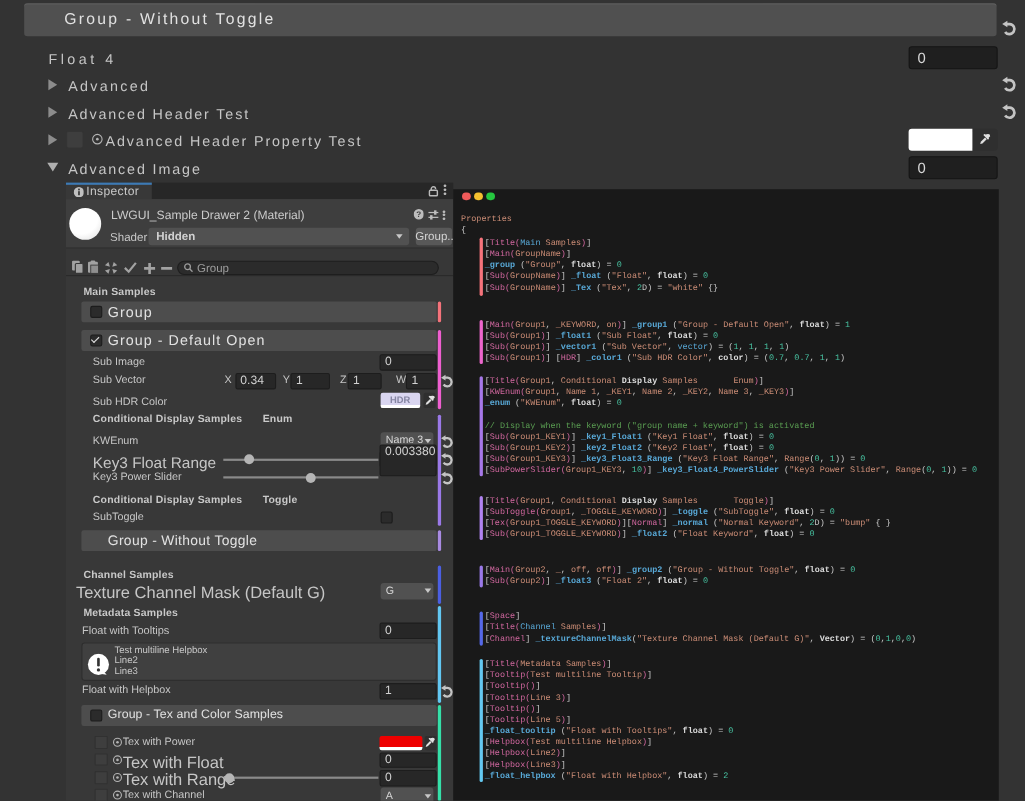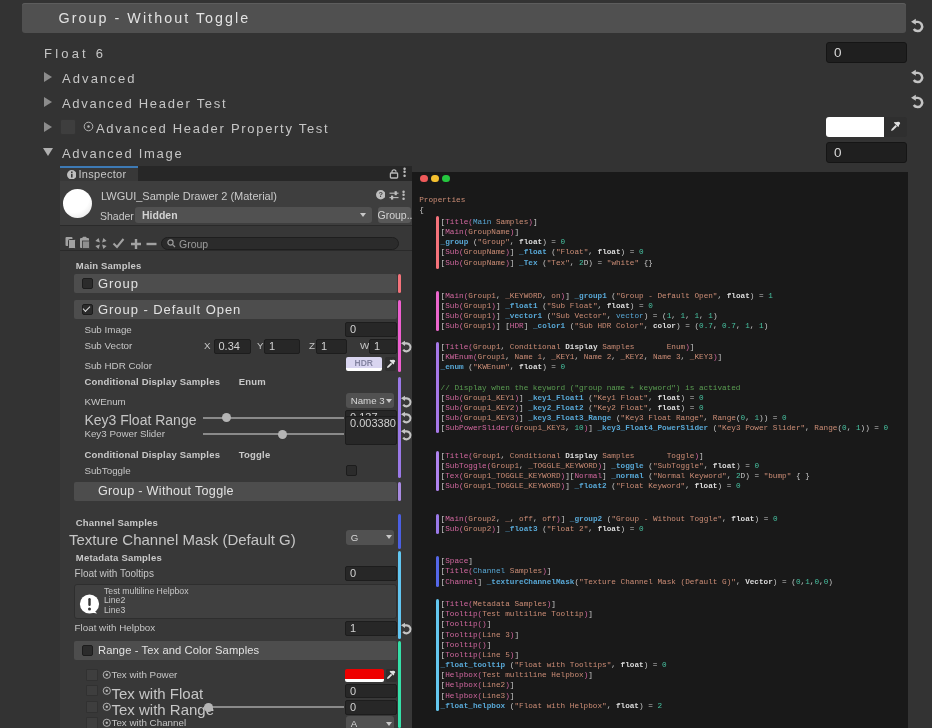--- a/index.html
+++ b/index.html
@@ -22,21 +22,21 @@
 .gtxt{color:#e2e2e2;font-size:13px;letter-spacing:0.95px;white-space:nowrap}
 .shead{color:#c9c9c9;font-size:9.5px;letter-spacing:0.2px;font-weight:bold;white-space:nowrap}
 .circ{border-radius:50%}
 </style></head><body>
 <div class="a" style="left:22px;top:3px;width:884px;height:30px;background:#505050;border-radius:3px;box-shadow:inset 0 1px 0 #5d5d5d"></div>
 <div class="a gtxt" style="left:58.5px;top:3px;line-height:30px;font-size:14.3px;letter-spacing:2.05px">Group - Without Toggle</div>
 <svg class="a" style="left:909.5px;top:17.5px" width="15" height="15" viewBox="0 0 14 14">
     <path d="M4.6 3.6 h2.8 a4.3 4.3 0 1 1 -3.9 6.7" fill="none" stroke="#c4c4c4" stroke-width="2.3"></path>
     <path d="M5.4 0.8 L1.0 3.6 L5.4 6.4 Z" fill="#c4c4c4"></path>
   </svg>
-<div class="a lbl" style="left:44px;top:46px;letter-spacing:3.2px">Float 6</div>
+<div class="a lbl" style="left:44px;top:46px;letter-spacing:3.2px">Float 4</div>
 <div class="a fld" style="left:826px;top:42px;width:81px;height:21px">0</div>
 <div class="a tri-r" style="left:44px;top:72px"></div>
 <div class="a lbl" style="left:62px;top:71px;letter-spacing:2.1px">Advanced</div>
 <svg class="a" style="left:909.5px;top:68.5px" width="15" height="15" viewBox="0 0 14 14">
     <path d="M4.6 3.6 h2.8 a4.3 4.3 0 1 1 -3.9 6.7" fill="none" stroke="#c4c4c4" stroke-width="2.3"></path>
     <path d="M5.4 0.8 L1.0 3.6 L5.4 6.4 Z" fill="#c4c4c4"></path>
   </svg>
 <div class="a tri-r" style="left:44px;top:97px"></div>
 <div class="a lbl" style="left:62px;top:96px">Advanced Header Test</div>
 <svg class="a" style="left:909.5px;top:93.5px" width="15" height="15" viewBox="0 0 14 14">
@@ -173,21 +173,21 @@
 <div class="a" style="left:203px;top:416.6px;width:140.5px;height:2px;background:#8a8a8a"></div>
 <div class="a circ" style="left:221.5px;top:413.1px;width:9px;height:9px;background:#b5b5b5"></div>
 <div class="a ifld" style="left:345px;top:410.4px;width:51.5px;height:14.5px;line-height:13.5px">0.137</div>
 <svg class="a" style="left:399.5px;top:411px" width="13" height="13" viewBox="0 0 14 14">
     <path d="M4.6 3.6 h2.8 a4.3 4.3 0 1 1 -3.9 6.7" fill="none" stroke="#c4c4c4" stroke-width="2.3"></path>
     <path d="M5.4 0.8 L1.0 3.6 L5.4 6.4 Z" fill="#c4c4c4"></path>
   </svg>
 <div class="a" style="left:84.4px;top:428.3px;color:#c6c6c6;font-size:9.8px;letter-spacing:0px;white-space:nowrap">Key3 Power Slider</div>
 <div class="a" style="left:203px;top:433.4px;width:140.5px;height:2px;background:#8a8a8a"></div>
 <div class="a circ" style="left:277.5px;top:429.9px;width:9px;height:9px;background:#b5b5b5"></div>
-<div class="a ifld" style="left:345px;top:416px;width:51.5px;height:29px;line-height:13.5px">0.003380</div>
+<div class="a ifld" style="left:345px;top:404px;width:51.5px;height:29px;line-height:13.5px">0.003380</div>
 <svg class="a" style="left:399.5px;top:428px" width="13" height="13" viewBox="0 0 14 14">
     <path d="M4.6 3.6 h2.8 a4.3 4.3 0 1 1 -3.9 6.7" fill="none" stroke="#c4c4c4" stroke-width="2.3"></path>
     <path d="M5.4 0.8 L1.0 3.6 L5.4 6.4 Z" fill="#c4c4c4"></path>
   </svg>
 <div class="a shead" style="left:84.4px;top:448.6px">Conditional Display Samples</div>
 <div class="a shead" style="left:238.8px;top:448.6px">Toggle</div>
 <div class="a" style="left:84.4px;top:465px;color:#c6c6c6;font-size:9.8px;letter-spacing:0px;white-space:nowrap">SubToggle</div>
 <div class="a cbx" style="left:345.8px;top:465px;width:11px;height:11px"></div>
 <div class="a gbox" style="left:73.8px;top:482px;width:322.8px;height:19px"></div>
 <div class="a gtxt" style="left:98px;top:482px;line-height:19px;font-size:12.6px;letter-spacing:0.3px">Group - Without Toggle</div>
@@ -210,21 +210,21 @@
   </svg>
 <div class="a" style="left:104px;top:586.5px;color:#c8c8c8;font-size:8.7px;line-height:9.6px">Test multiline Helpbox<br>Line2<br>Line3</div>
 <div class="a" style="left:74.6px;top:622.3px;color:#c6c6c6;font-size:9.8px;letter-spacing:0px;white-space:nowrap">Float with Helpbox</div>
 <div class="a ifld" style="left:345px;top:621px;width:51.5px;height:14.5px;line-height:13.5px">1</div>
 <svg class="a" style="left:399.5px;top:621.5px" width="13" height="13" viewBox="0 0 14 14">
     <path d="M4.6 3.6 h2.8 a4.3 4.3 0 1 1 -3.9 6.7" fill="none" stroke="#c4c4c4" stroke-width="2.3"></path>
     <path d="M5.4 0.8 L1.0 3.6 L5.4 6.4 Z" fill="#c4c4c4"></path>
   </svg>
 <div class="a gbox" style="left:73.8px;top:641px;width:322.8px;height:19px"></div>
 <div class="a cbx" style="left:81.5px;top:645px;width:11px;height:11px"></div>
-<div class="a gtxt" style="left:98px;top:641px;line-height:19px;font-size:11.2px;letter-spacing:0.1px">Range - Tex and Color Samples</div>
+<div class="a gtxt" style="left:98px;top:641px;line-height:19px;font-size:11.2px;letter-spacing:0.1px">Group - Tex and Color Samples</div>
 <div class="a bar" style="left:397.5px;top:641px;height:87px;background:#35e0a8"></div>
 <div class="a" style="left:86.4px;top:669.2px;width:11.5px;height:11.5px;background:#3e3e3e;border:1px solid #313131;border-radius:1px"></div>
 <svg class="a" style="left:102px;top:670.2px" width="9.6" height="9.6" viewBox="0 0 9.6 9.6">
     <circle cx="4.8" cy="4.8" r="3.5999999999999996" fill="none" stroke="#b4b4b4" stroke-width="1"></circle>
     <circle cx="4.8" cy="4.8" r="1.2" fill="#b4b4b4"></circle>
   </svg>
 <div class="a" style="left:111.5px;top:669.0px;color:#c6c6c6;font-size:9.8px;letter-spacing:0px;white-space:nowrap">Tex with Power</div>
 <div class="a" style="left:345px;top:668.5px;width:38.5px;height:13.5px;background:linear-gradient(#ee0000 80%,#ffffff 80%);border-radius:2px"></div>
 <div class="a" style="left:385.5px;top:668.5px;width:11px;height:13.5px;background:#2f2f2f;border-radius:2px"></div>
 <svg class="a" style="left:386px;top:670px" width="10" height="10" viewBox="0 0 12 12">

